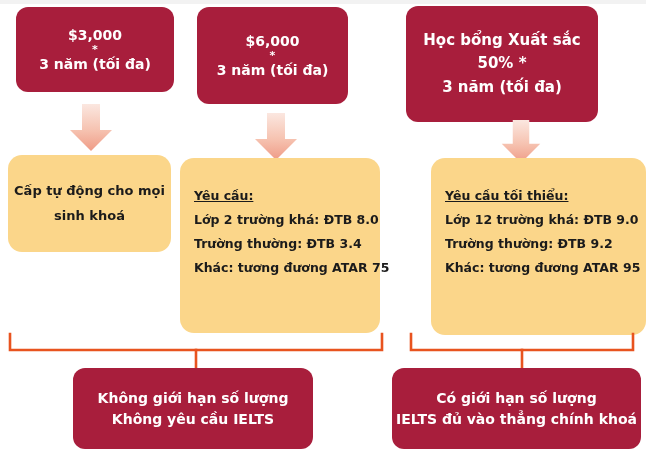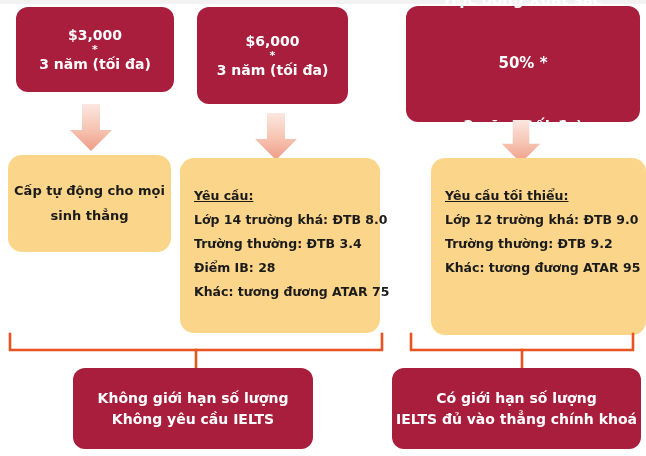--- a/index.html
+++ b/index.html
@@ -88,21 +88,21 @@
     <span class="ln" style="font-size:11px;line-height:1.0;">*</span>
     <span class="ln">3 năm (tối đa)</span>
   </div>
 
   <div class="card-red" style="left:197px;top:7px;width:151px;height:97px;font-size:14px;">
     <span class="ln">$6,000</span>
     <span class="ln" style="font-size:11px;line-height:1.0;">*</span>
     <span class="ln">3 năm (tối đa)</span>
   </div>
 
-  <div class="card-red" style="left:406px;top:6px;width:234px;height:116px;font-size:15px;line-height:1.55;gap:40px;">
+  <div class="card-red" style="left:406px;top:6px;width:192px;height:116px;font-size:15px;line-height:1.55;">
     <span class="ln">Học bổng Xuất sắc</span>
     <span class="ln">50% *</span>
     <span class="ln">3 năm (tối đa)</span>
   </div>
 
   <svg class="arrow" style="left:68px;top:104px;" width="46" height="48" viewBox="0 0 46 48">
     <defs>
       <linearGradient id="ag1" x1="0" y1="0" x2="0" y2="1">
         <stop offset="0%" stop-color="#fbe7e0"></stop>
         <stop offset="55%" stop-color="#f6c3b1"></stop>
@@ -129,29 +129,28 @@
         <stop offset="0%" stop-color="#fbe7e0"></stop>
         <stop offset="55%" stop-color="#f6c3b1"></stop>
         <stop offset="100%" stop-color="#ef9b86"></stop>
       </linearGradient>
     </defs>
     <path d="M14 0 H32 V26 H44 L23 47 L2 26 H14 Z" fill="url(#ag3)"></path>
   </svg>
 
   <div class="card-yellow center" style="left:8px;top:155px;width:163px;height:97px;font-size:13px;">
     <span>Cấp tự động cho mọi</span>
-    <span>sinh thẳng</span>
+    <span>sinh khoá</span>
   </div>
 
   <div class="card-yellow" style="left:180px;top:158px;width:200px;height:175px;padding-left:32px;">
     <div class="req-list" style="top:30px;font-size:12.5px;">
       <span class="req-head">Yêu cầu:</span>
-      <span class="req-item">Lớp 14 trường khá: ĐTB 8.0</span>
+      <span class="req-item">Lớp 2 trường khá: ĐTB 8.0</span>
       <span class="req-item">Trường thường: ĐTB 3.4</span>
-      <span class="req-item">Điểm IB: 28</span>
       <span class="req-item">Khác: tương đương ATAR 75</span>
     </div>
   </div>
 
   <div class="card-yellow" style="left:415px;top:158px;width:215px;height:177px;margin-left:16px;">
     <div class="req-list" style="top:30px;font-size:12.5px;">
       <span class="req-head">Yêu cầu tối thiểu:</span>
       <span class="req-item">Lớp 12 trường khá: ĐTB 9.0</span>
       <span class="req-item">Trường thường: ĐTB 9.2</span>
       <span class="req-item">Khác: tương đương ATAR 95</span>

